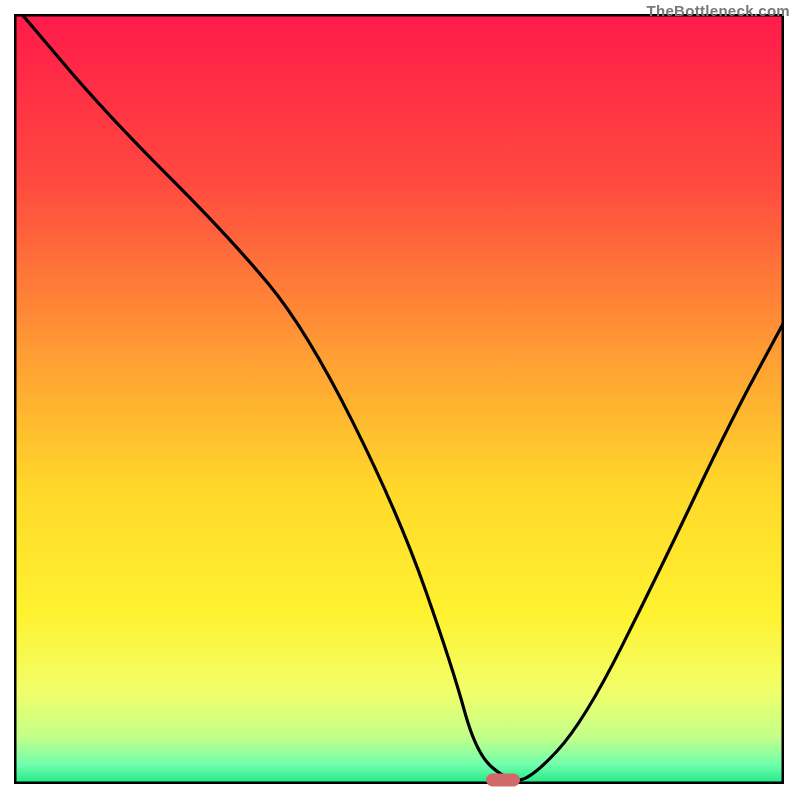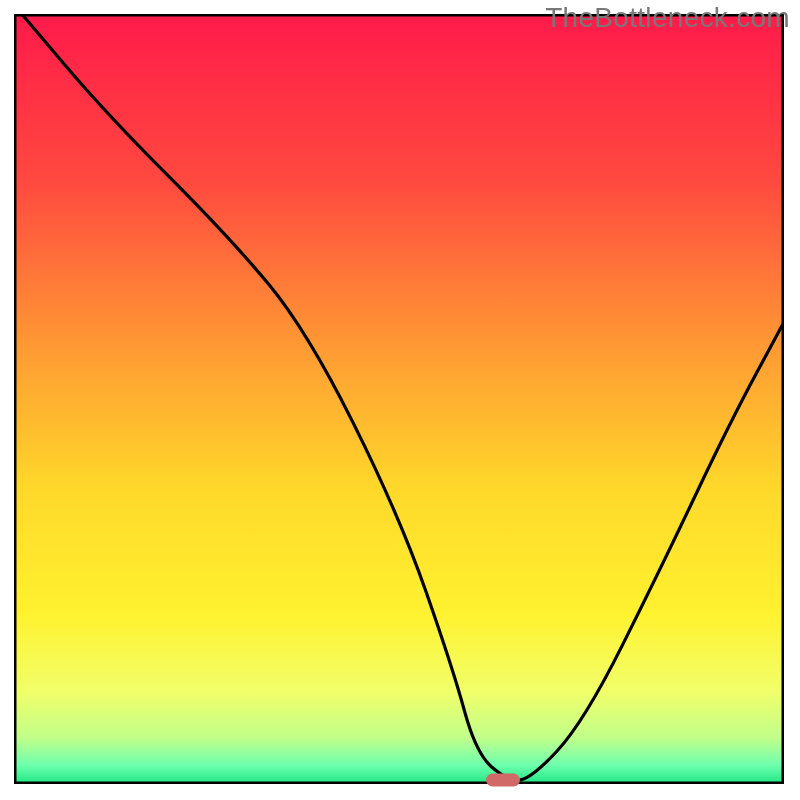--- a/index.html
+++ b/index.html
@@ -13,22 +13,22 @@
   .chart-container {
     position: relative;
     width: 800px;
     height: 800px;
     background: #ffffff;
   }
   .watermark {
     position: absolute;
     top: 2px;
     right: 10px;
-    font-size: 28px;
-    font-weight: 400;
+    font-size: 15px;
+    font-weight: 700;
     color: #787878;
     letter-spacing: 0.3px;
     z-index: 5;
     font-family: Arial, sans-serif;
   }
   svg.plot {
     position: absolute;
     left: 14px;
     top: 14px;
     width: 770px;

